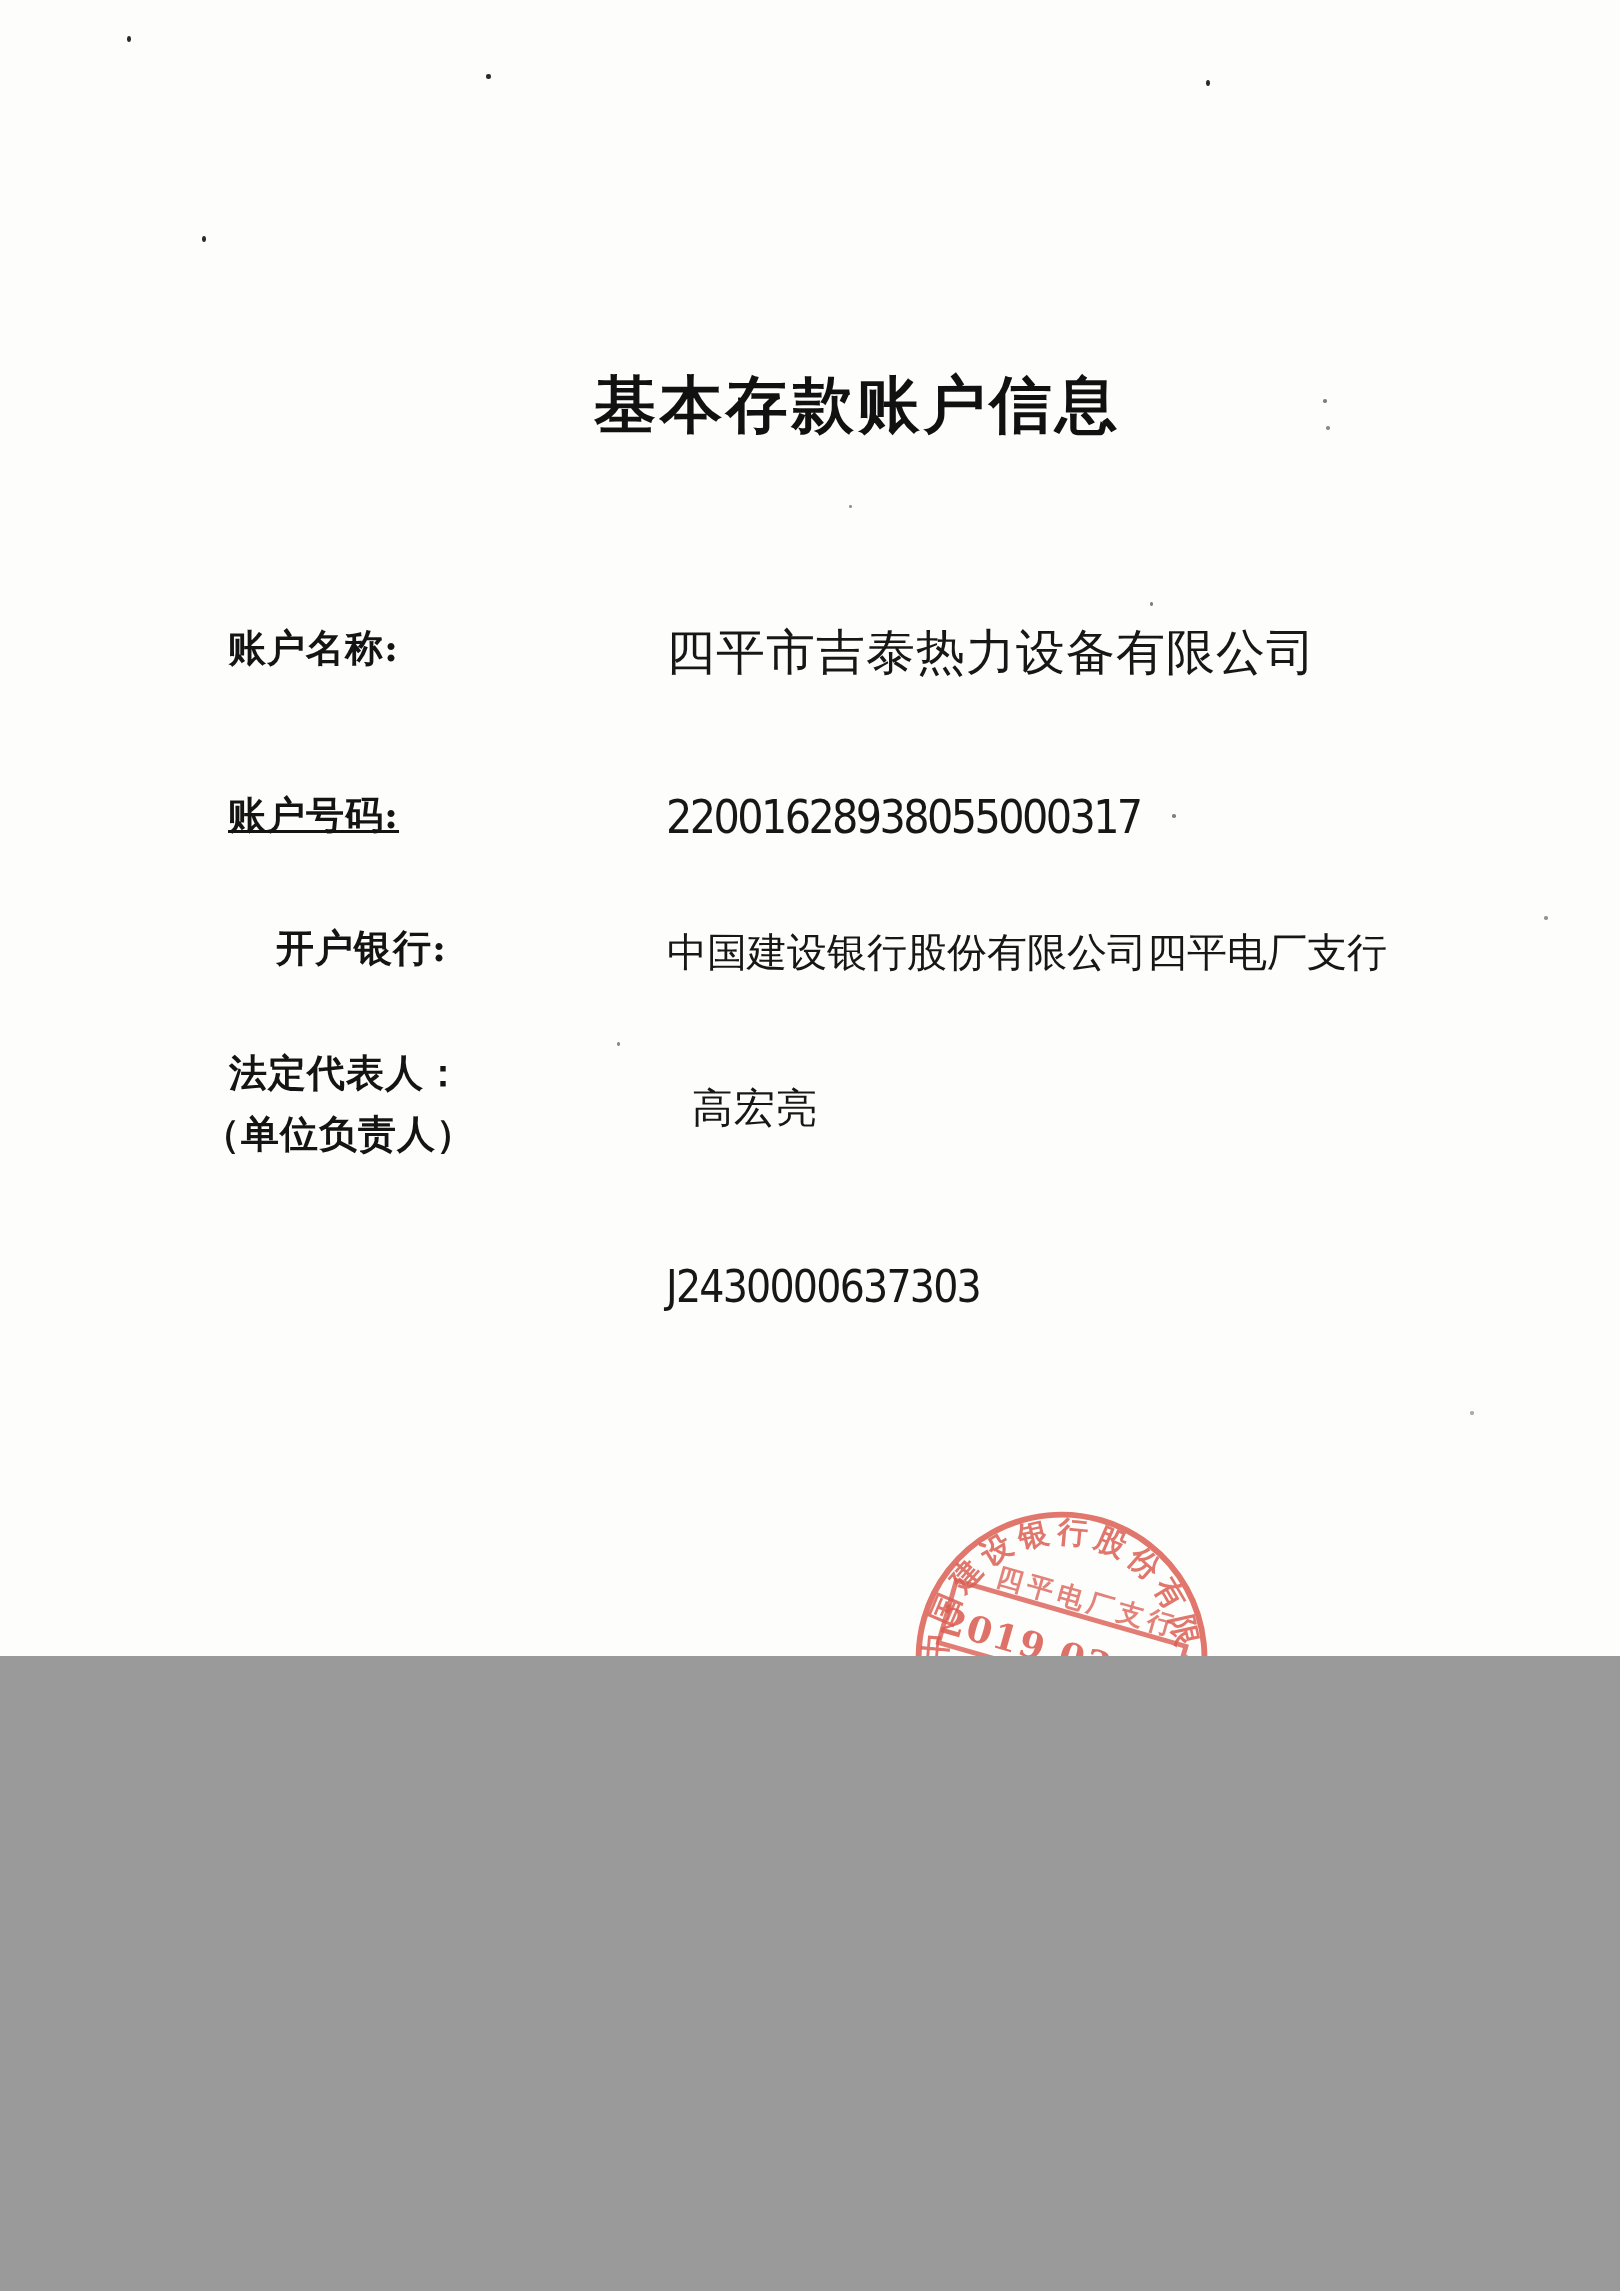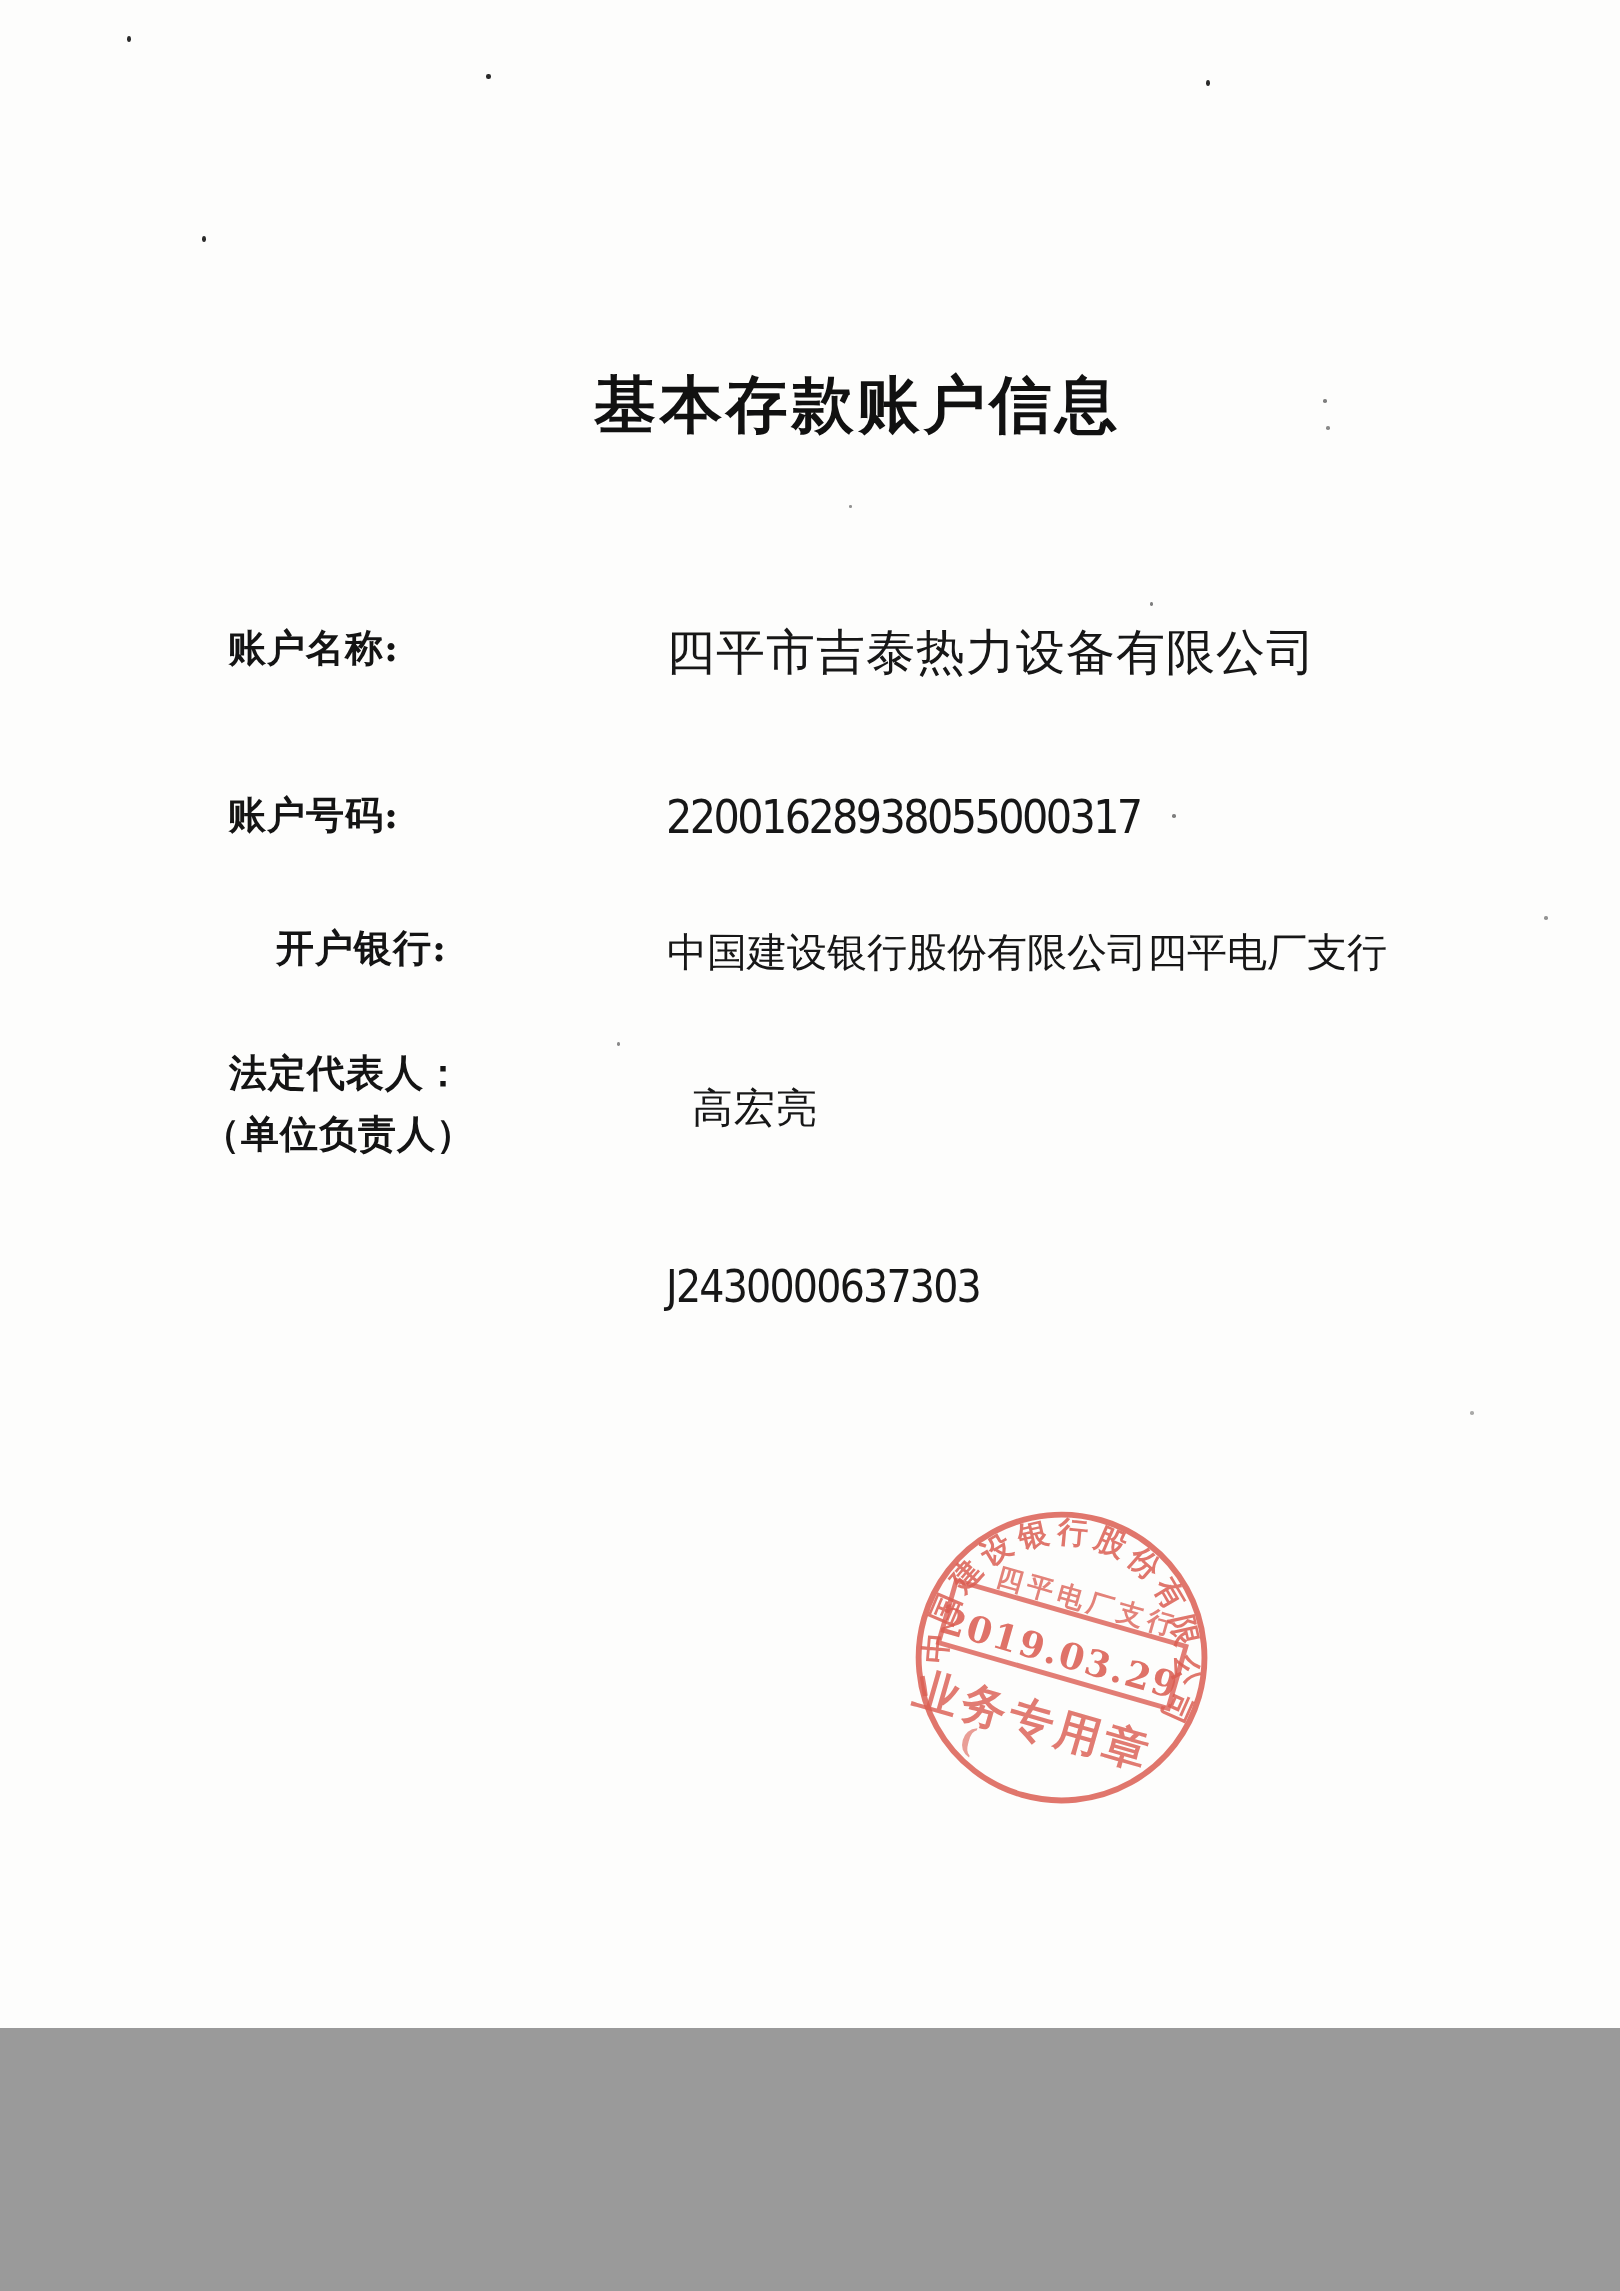--- a/index.html
+++ b/index.html
@@ -1,18 +1,18 @@
 <!DOCTYPE html>
 <html><head>
 <meta charset="utf-8">
 <style>
   html,body{margin:0;padding:0;background:#9a9a9a;}
   .page{
     position:relative;
-    width:1620px;height:2028px;
+    width:1620px;height:1656px;
     background:#fdfdfc;
     overflow:hidden;
     font-family:"DejaVu Serif","Liberation Serif",serif;
     color:#161616;
   }
   .title{
     position:absolute;left:594px;top:363px;
     font-size:62px;font-weight:bold;letter-spacing:3.9px;
     color:#111;margin:0;white-space:nowrap;
   }
@@ -61,21 +61,21 @@
 </head>
 <body>
 
 <div class="page">
 
   <h1 class="title">基本存款账户信息</h1>
 
   <span class="flabel" style="left:228px;top:623px;">账户名称:</span>
   <span class="fvalue" style="left:666px;top:620px;font-size:49px;">四平市吉泰热力设备有限公司</span>
 
-  <span class="flabel" style="left:228px;top:790px;">账户号码:</span>
+  <span class="flabel" style="left:228px;top:790px;text-decoration:underline;">账户号码:</span>
   <span class="fvalue num" style="left:666px;top:790px;font-size:46px;">22001628938055000317</span>
 
   <span class="flabel" style="left:228px;top:923px;margin-left:48px;">开户银行:</span>
   <span class="fvalue" style="left:667px;top:925px;font-size:40px;letter-spacing:0;">中国建设银行股份有限公司四平电厂支行</span>
 
   <span class="flabel label2line" style="left:229px;top:1042px;">法定代表人：</span>
   <span class="flabel label2line" style="left:202px;top:1103px;">（单位负责人）</span>
   <span class="fvalue" style="left:664px;top:1081px;margin-left:28px;">高宏亮</span>
 
   <span class="fvalue num" style="left:666px;top:1261px;font-size:44px;letter-spacing:-2px;">J2430000637303</span>

